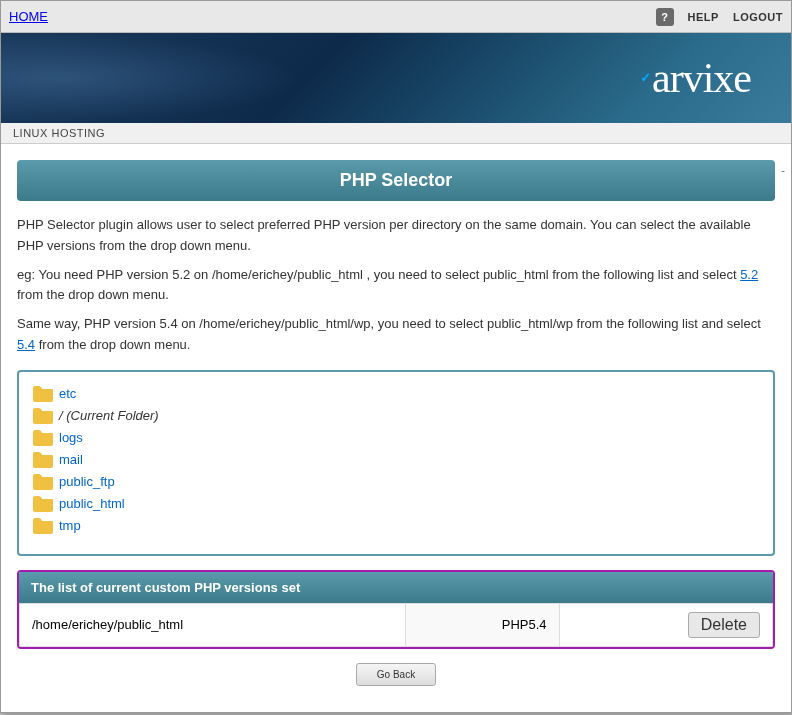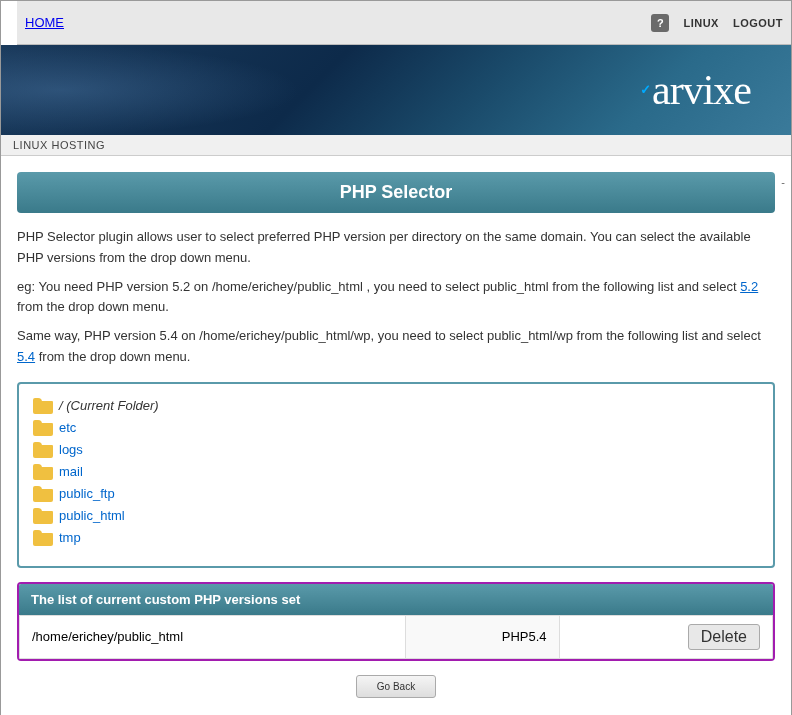--- a/index.html
+++ b/index.html
@@ -19,22 +19,21 @@
       box-shadow: 2px 2px 8px rgba(0,0,0,0.3);
     }
     
     #top-nav {
       background: #e8e8e8;
       border-bottom: 1px solid #bbb;
       display: flex;
       align-items: center;
       justify-content: space-between;
       padding: 4px 8px;
-      height: 44px;
-      margin-left: 16px;
+      height: 32px;
     }
     #top-nav-left a, #top-nav-right a {
       font-size: 11px;
       color: #333;
       text-decoration: none;
       font-weight: bold;
       letter-spacing: 0.5px;
     }
     #top-nav-right {
       display: flex;
@@ -240,21 +239,21 @@
 <body>
 
 <div id="app-window">
 
   <div id="top-nav">
     <a href="#">HOME</a>
     <div id="top-nav-right">
       <div class="help-icon">
         <span>?</span>
       </div>
-      <a href="#">LINUX</a>
+      <a href="#">HELP</a>
       <a href="#">LOGOUT</a>
     </div>
   </div>
 
   <div id="banner">
     <div id="banner-logo">
       <span style="font-size:13px; color:#00aaff; font-weight:bold; margin-right:2px;">✓</span>
       <span style="font-family: Georgia, serif; font-size:42px; color:#fff; letter-spacing:-1px;">arvi<span style="color:#fff;">x</span>e</span>
     </div>
   </div>
@@ -275,25 +274,25 @@
       </p>
       <p>
         <span>Same way, PHP version 5.4 on /home/erichey/public_html/wp, you need to select public_html/wp from the following list and select</span> <a href="#" class="highlight"><span>5.4</span></a> <span>from the drop down menu.</span>
       </p>
     </div>
 
     <div id="dir-selector">
       <div id="folder-list">
       <div class="folder-item">
             <span class="folder-icon"></span>
+            <span class="folder-name"><a href="#">etc</a></span>
+          </div>
+          <div class="folder-item">
+            <span class="folder-icon"></span>
             <span class="folder-name current">/ (Current Folder)</span>
-          </div>
-          <div class="folder-item">
-            <span class="folder-icon"></span>
-            <span class="folder-name"><a href="#">etc</a></span>
           </div>
           <div class="folder-item">
             <span class="folder-icon"></span>
             <span class="folder-name"><a href="#">logs</a></span>
           </div>
           <div class="folder-item">
             <span class="folder-icon"></span>
             <span class="folder-name"><a href="#">mail</a></span>
           </div>
           <div class="folder-item">

